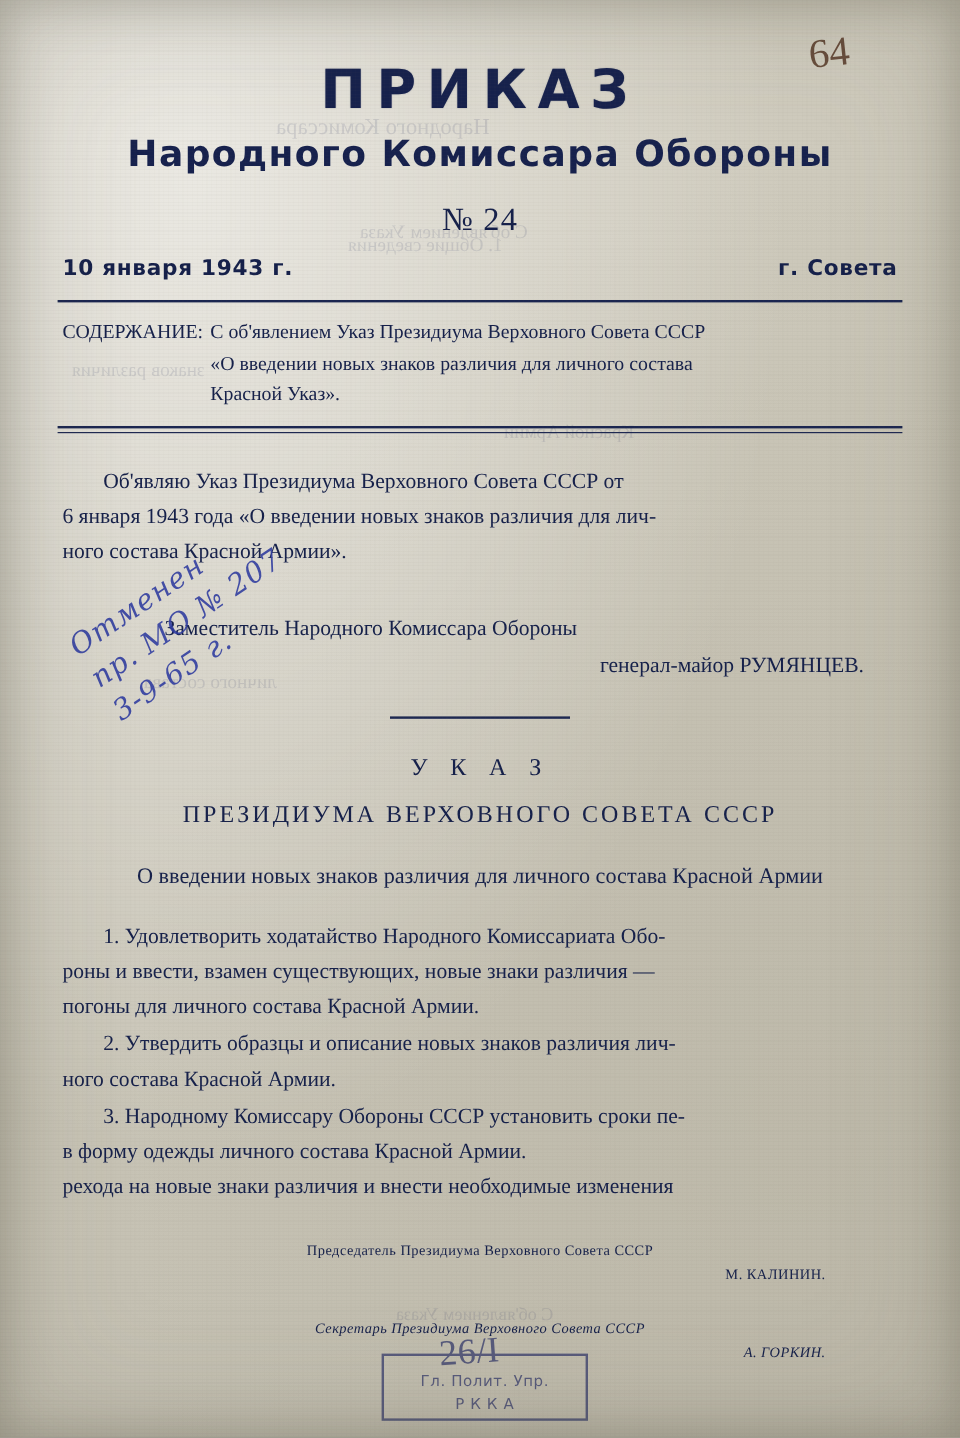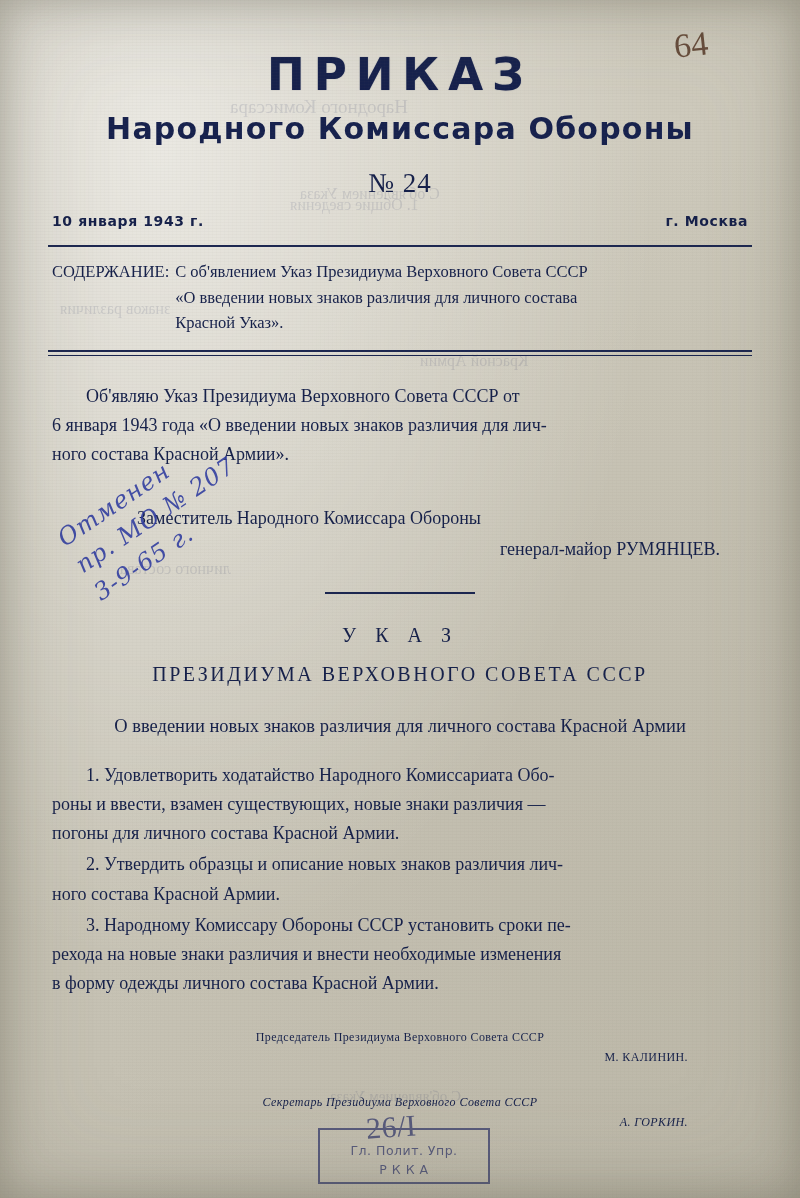--- a/index.html
+++ b/index.html
@@ -71,21 +71,21 @@
     margin: 22px 0 0 0;
     letter-spacing: 1px;
   }
   .hdr-line {
     margin: 14px 52px 0 52px;
     display: flex;
     justify-content: space-between;
     align-items: baseline;
     font-family: "DejaVu Sans", sans-serif;
     font-weight: bold;
-    font-size: 14px;
+    font-size: 18px;
     letter-spacing: .6px;
   }
 
   .rule {
     height: 0;
     border-top: 2px solid #1b2650;
     margin: 16px 48px 0 48px;
   }
   .rule.thin { border-top-width: 1px; }
 
@@ -234,21 +234,21 @@
   <div class="ghost" style="left:330px; top:1088px; font-size:15px;">С об'явлением Указа</div>
 
   <div class="content">
 
     <h1 class="hdr-title">ПРИКАЗ</h1>
     <h2 class="hdr-sub">Народного Комиссара Обороны</h2>
     <div class="hdr-num">№ 24</div>
 
     <div class="hdr-line">
       <span>10 января 1943 г.</span>
-      <span>г. Москва</span>
+      <span>г. Совета</span>
     </div>
 
     <div class="rule"></div>
 
     <div class="soderzh">
       <span class="lbl">СОДЕРЖАНИЕ:</span>
       <span class="body">
         <span class="ln">С об'явлением Указ Президиума Верховного Совета СССР</span>
         <span class="ln">«О введении новых знаков различия для личного состава</span>
         <span class="ln c">Красной Указ».</span>
@@ -285,22 +285,22 @@
       <span class="ln">погоны для личного состава Красной Армии.</span>
     </div>
 
     <div class="para" style="margin-top:2px;">
       <span class="ln indent">2. Утвердить образцы и описание новых знаков различия лич-</span>
       <span class="ln">ного состава Красной Армии.</span>
     </div>
 
     <div class="para" style="margin-top:2px;">
       <span class="ln indent">3. Народному Комиссару Обороны СССР установить сроки пе-</span>
+      <span class="ln">в форму одежды личного состава Красной Армии.</span>
       <span class="ln">рехода на новые знаки различия и внести необходимые изменения</span>
-      <span class="ln">в форму одежды личного состава Красной Армии.</span>
     </div>
 
     <div class="closing">
       <div class="l1">Председатель Президиума Верховного Совета СССР</div>
       <div class="l2">М. КАЛИНИН.</div>
     </div>
 
     <div class="closing second">
       <div class="l1">Секретарь Президиума Верховного Совета СССР</div>
       <div class="l2">А. ГОРКИН.</div>

